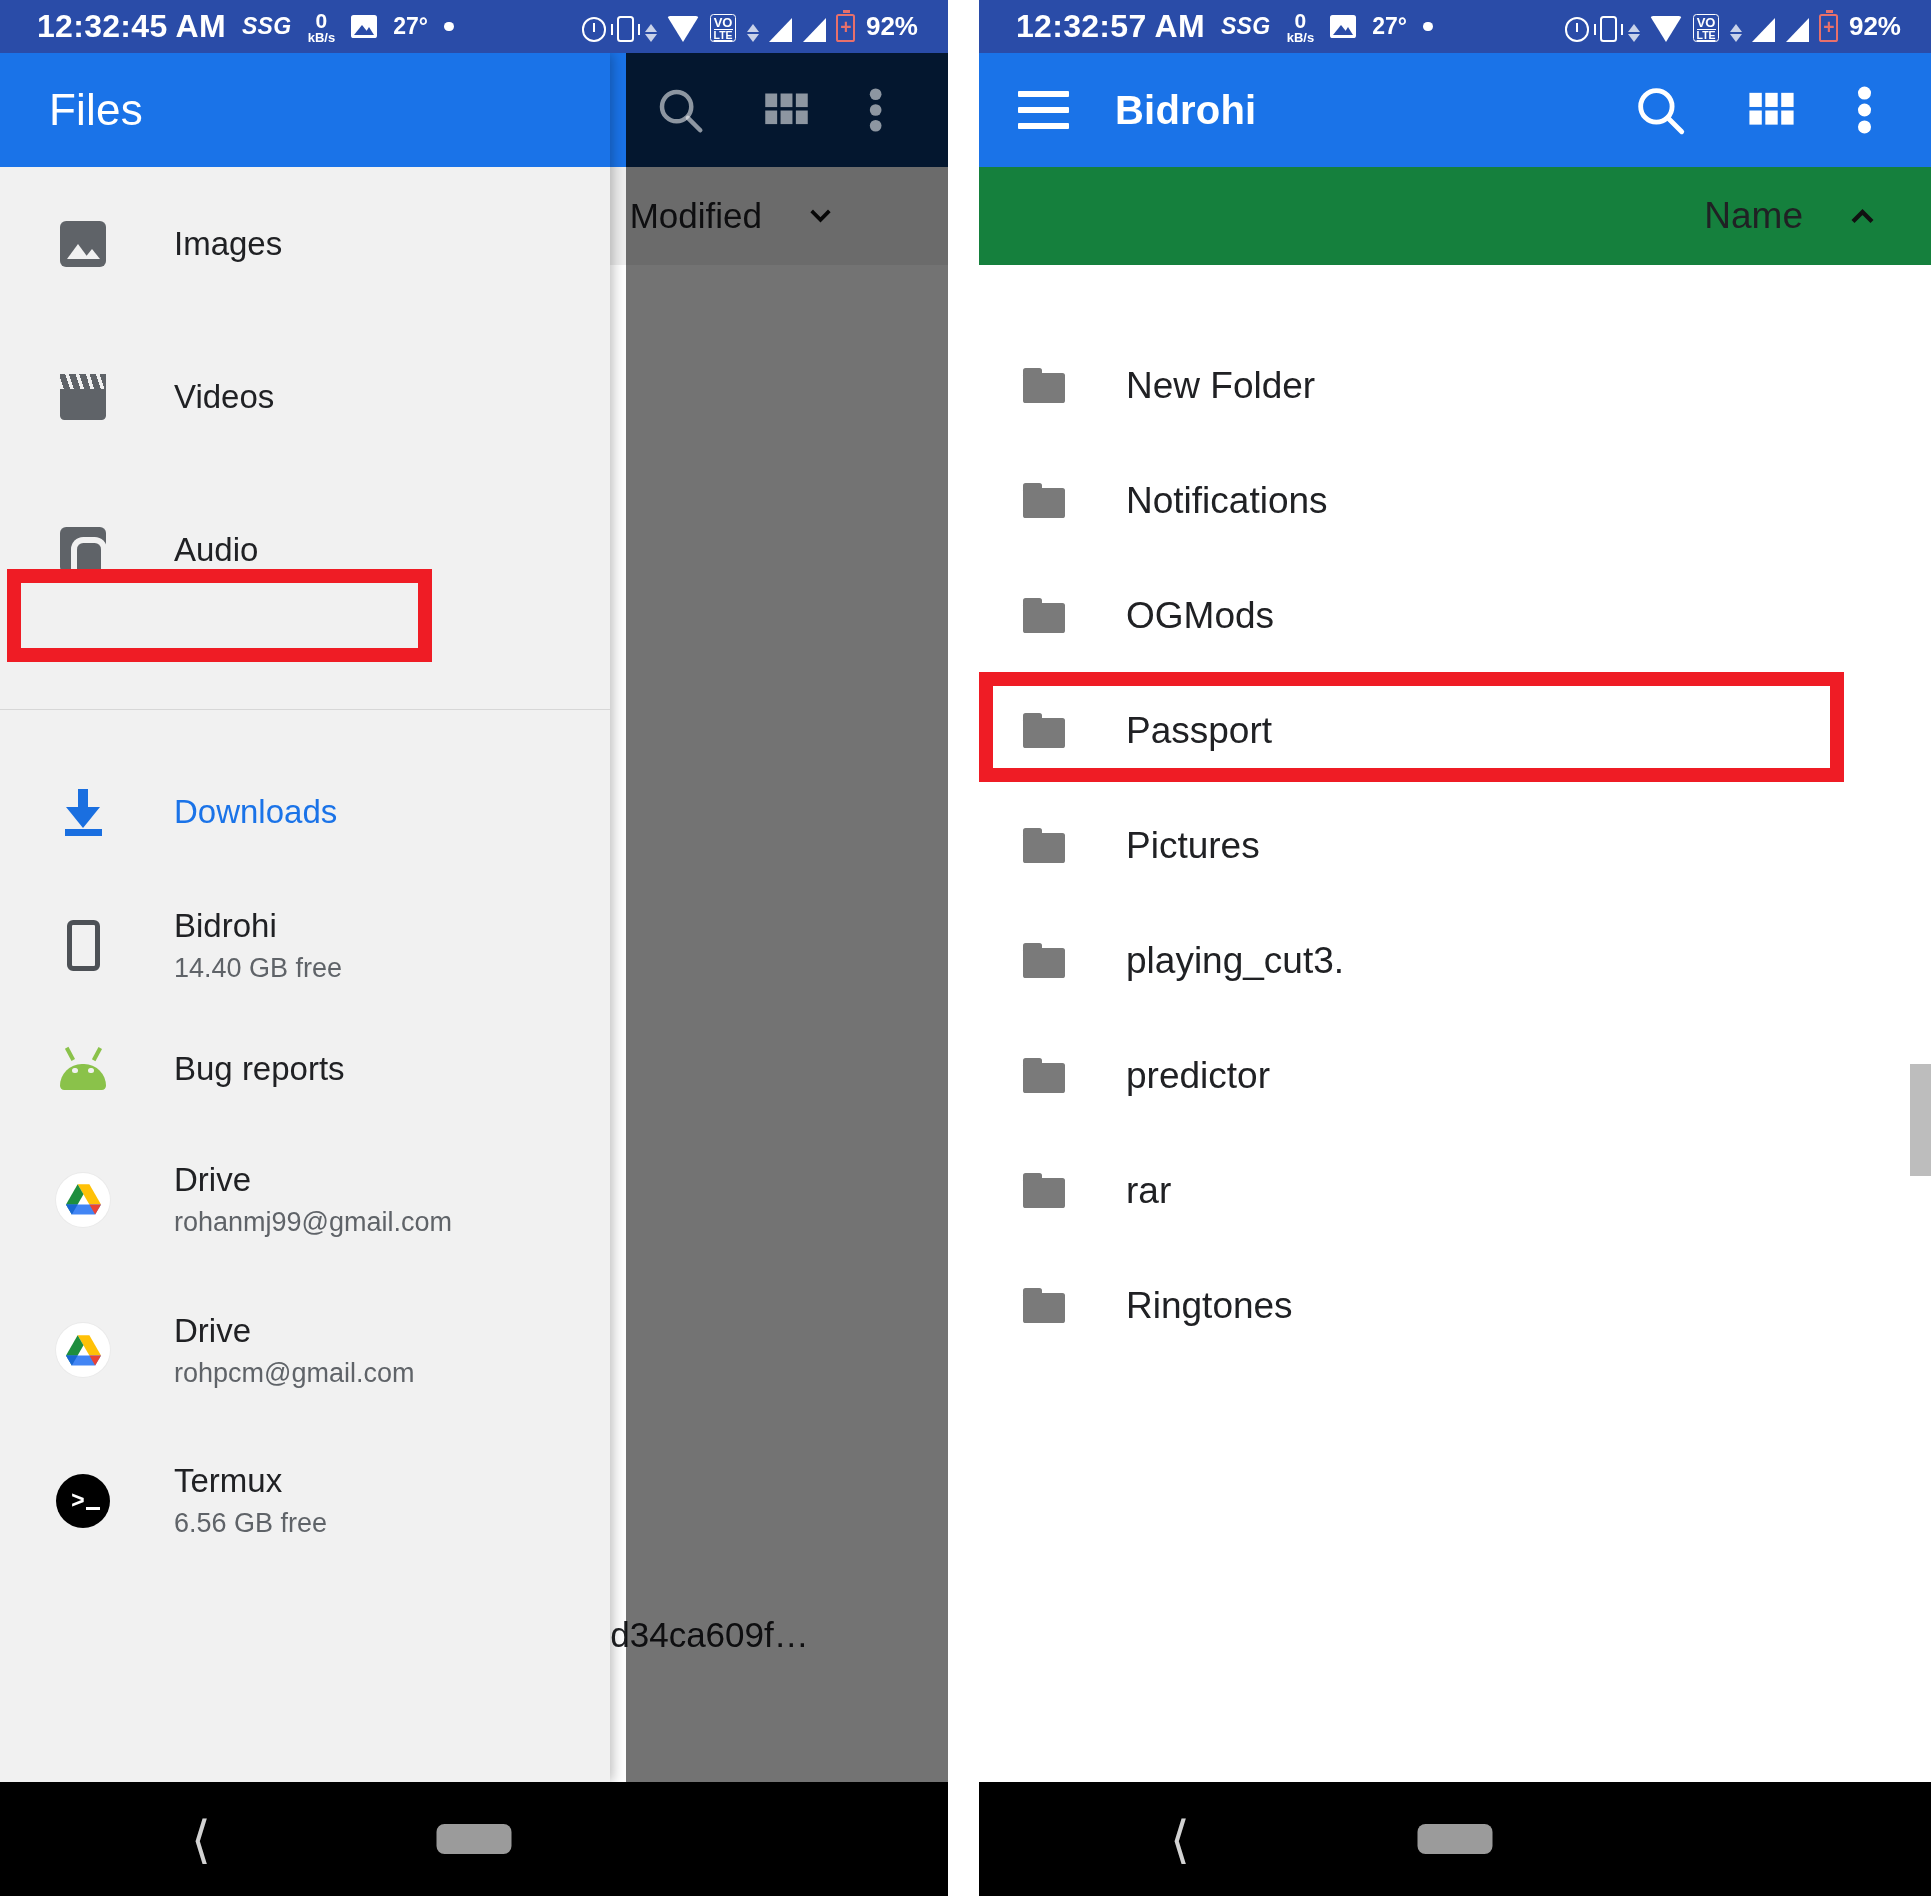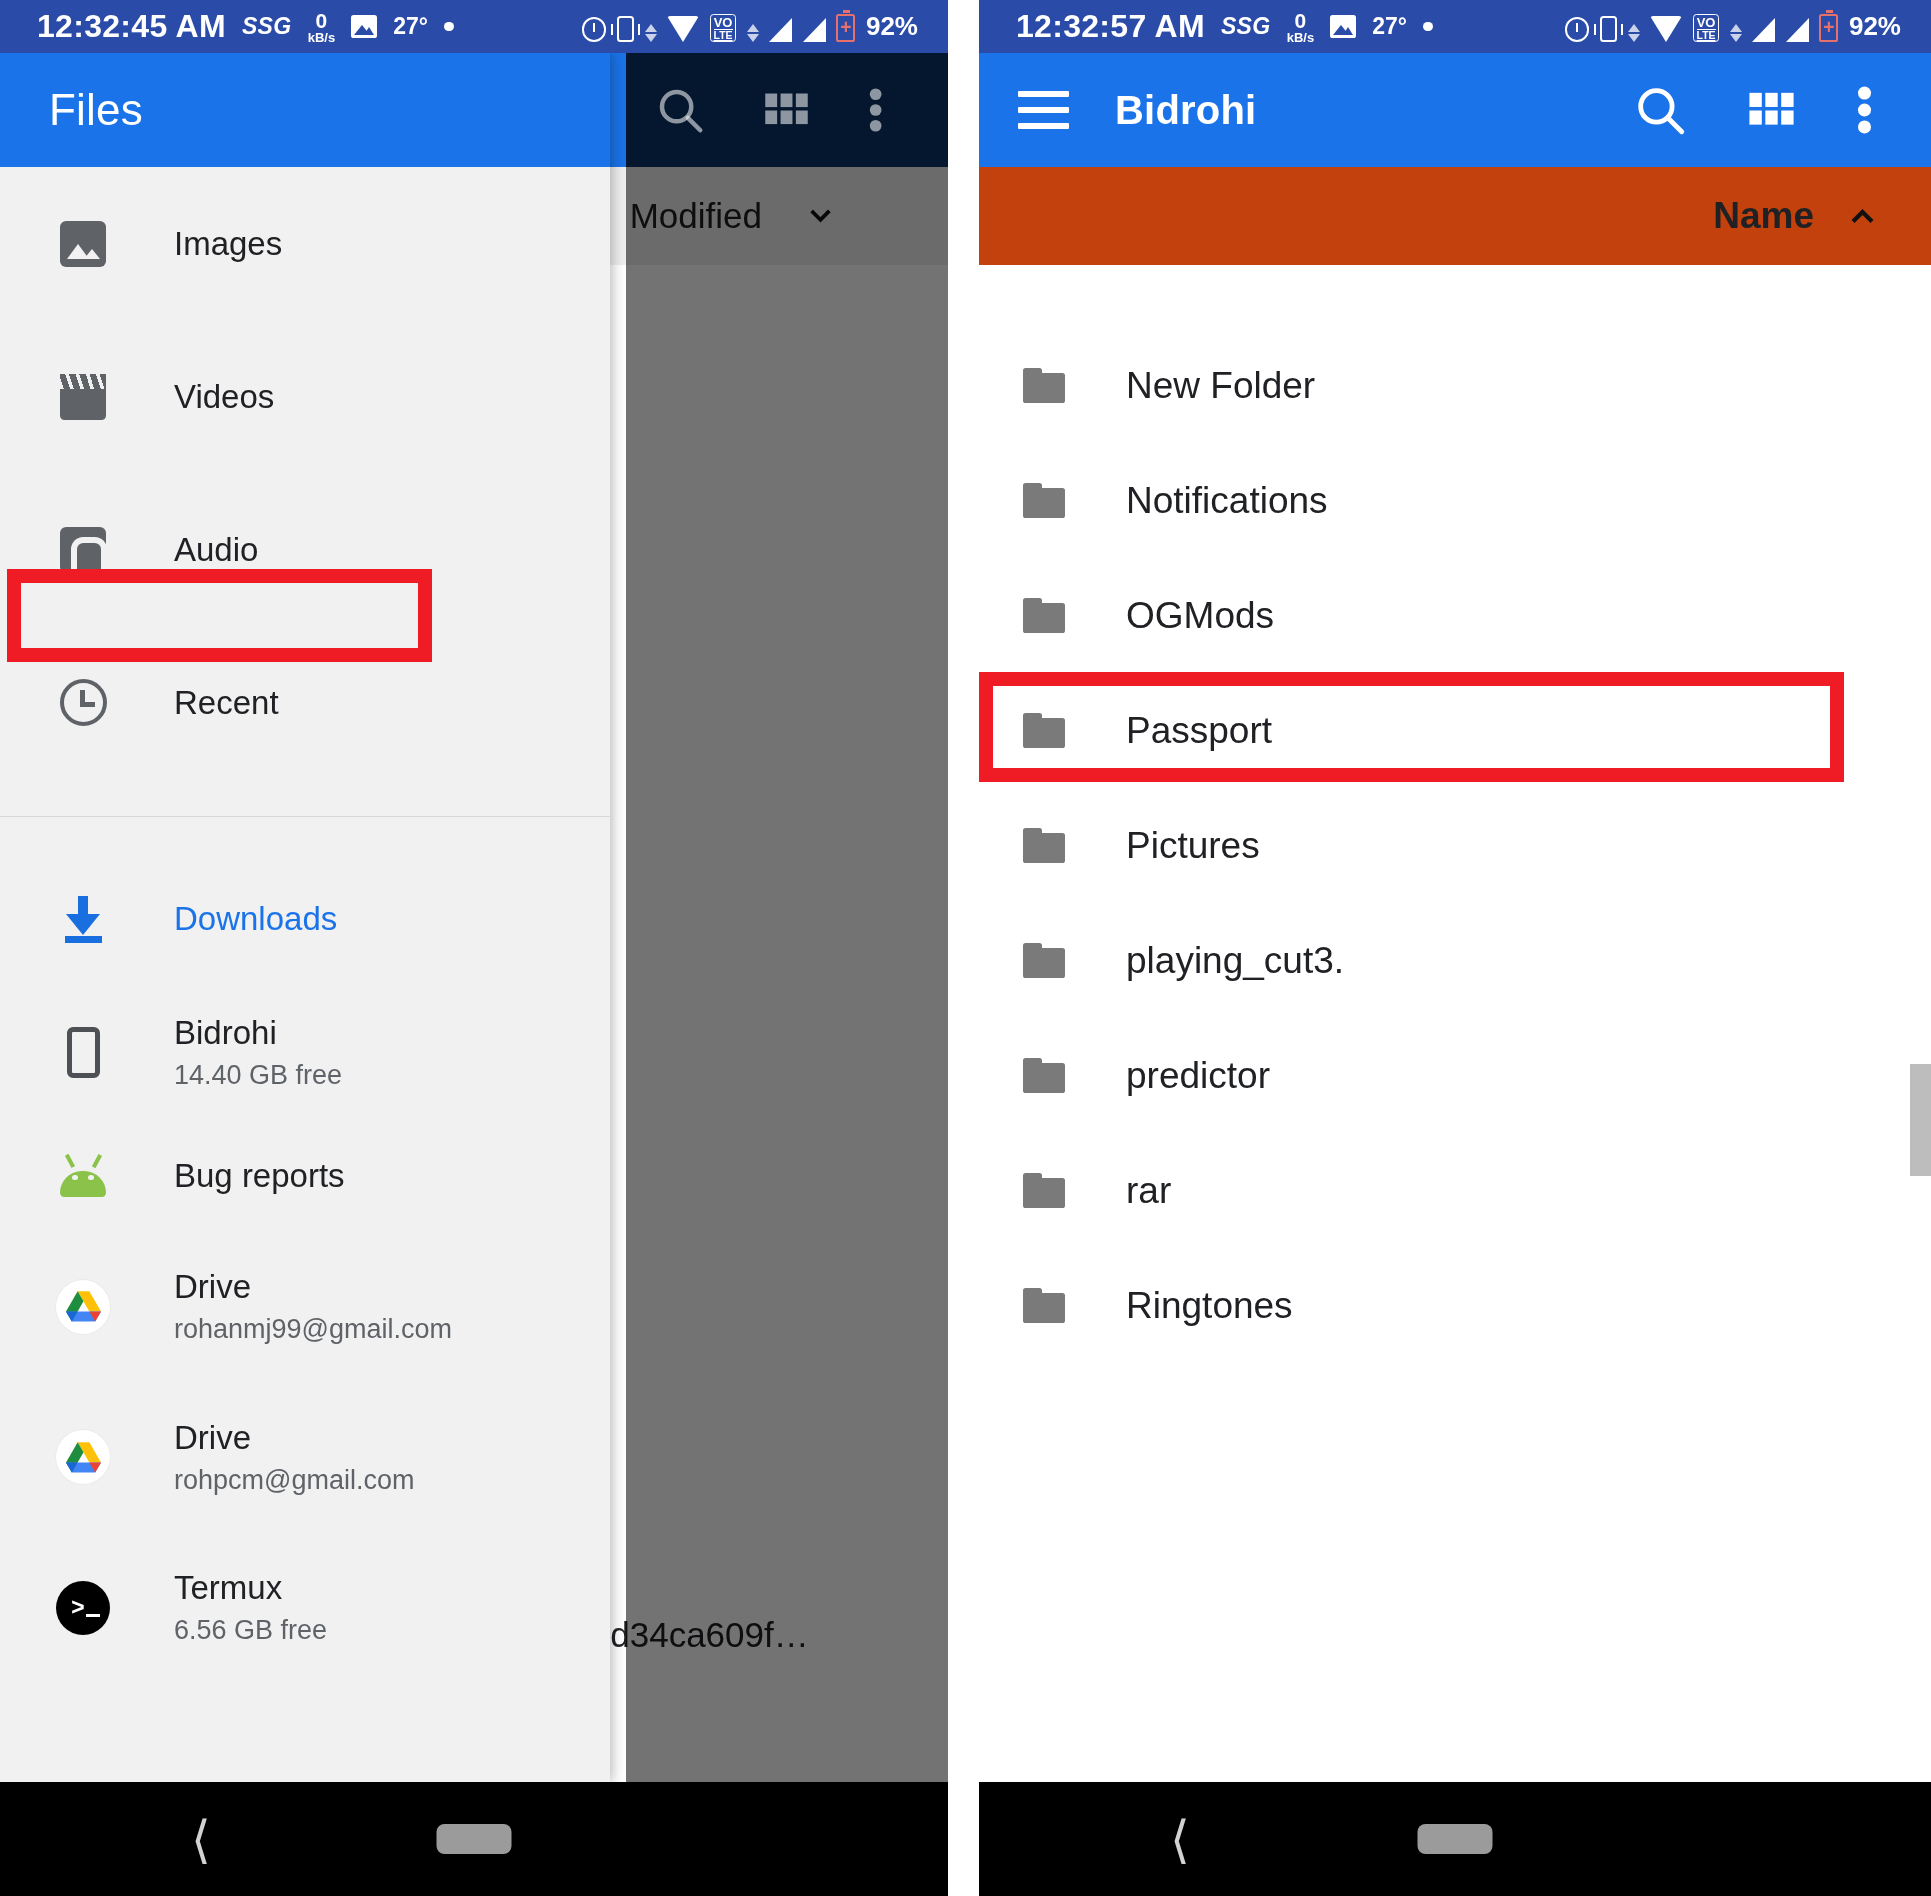--- a/index.html
+++ b/index.html
@@ -161,21 +161,21 @@
 
   
   .redbox { position: absolute; border: 14px solid #ef1c25; background: transparent; z-index: 50; pointer-events:none; }
 
   
   .r-appbar { height: 114px; background: #1a73e8; display:flex; align-items:center; padding: 0 56px 0 39px; }
   .hamburger { width: 51px; display:flex; flex-direction:column; gap: 9.7px; }
   .hamburger i { height: 6.1px; background:#fff; border-radius:0.9px; }
   .r-title { color:#fff; font-size:40px; font-weight:700; margin-left: 46px; letter-spacing:0.2px; }
   .r-actions { margin-left: auto; display:flex; align-items:center; gap: 56px; color:#fff; }
-  .r-sortbar { height: 98px; background:#c2410c; display:flex; align-items:center; justify-content:flex-end; padding-right: 44px; gap: 24px; font-weight: bold; }
+  .r-sortbar { height: 98px; background:#15803d; display:flex; align-items:center; justify-content:flex-end; padding-right: 44px; gap: 35px; }
   .r-sort-label { font-size: 37px; color:#202124; }
   .r-list { background:#fff; position:relative; }
   .r-row { height: 115px; display:flex; align-items:center; padding-left: 44px; }
   .r-row .fname { font-size: 37px; color:#202124; margin-left: 61px; }
   .folder-ic { width: 42px; height: 35px; position: relative; }
   .folder-ic::before { content:""; position:absolute; left:0; top:0; width:19.3px; height:7px; background:#7a7a7a; border-radius:2.6px 2.6px 0 0; }
   .folder-ic::after { content:""; position:absolute; left:0; top:5.3px; width:42px; height:30px; background:#7a7a7a; border-radius:2.6px; }
   .scroll-track { position:absolute; right:0; top:0; width:21px; bottom:0; }
   .scroll-thumb { position:absolute; right:0; width:21px; background:#bdbdbd; }
 
@@ -304,28 +304,20 @@
         <div style="height:46px"></div>
         <div class="drw-item">
           <span class="ic">
               <span class="icon-sq icon-aud"></span>
             </span>
           <span class="txt">
               <span class="lbl">Audio</span>
             </span>
         </div>
         <div style="height:46px"></div>
-        <div class="drw-item">
-          <span class="ic">
-              <span class="icon-clock"></span>
-            </span>
-          <span class="txt">
-              <span class="lbl">Recent</span>
-            </span>
-        </div>
 
         <div style="height:51px"></div>
         <div class="drw-sep"></div>
         <div style="height:40px"></div>
 
         <div class="drw-item blue">
           <span class="ic">
             <span class="icon-dl">
                 <span class="stem"></span>
                 <span class="head"></span>

